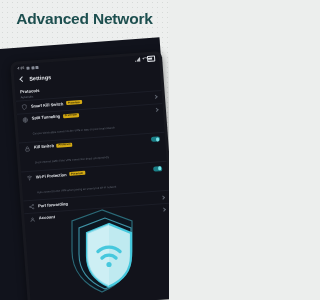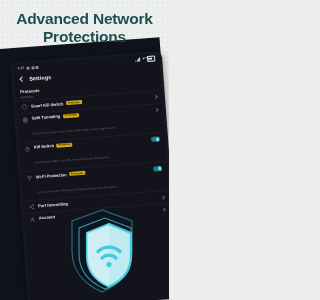--- a/index.html
+++ b/index.html
@@ -120,21 +120,20 @@
   #shield svg{display:block;width:86px;height:94px;}
 </style>
 </head>
 <body>
 
 <div id="bg-dots"></div>
 <div id="bg-dark"></div>
 
 <div id="headline">
   <span class="l">Advanced Network</span>
-  <span class="l">Protections</span>
 </div>
 
 <div id="phone-wrap">
   <div id="phone">
     <div id="screen">
 
       <div id="statusbar">
         <span class="clock">4:35</span>
         <span class="sb-mid">
           <i class="tinyicon"></i>

